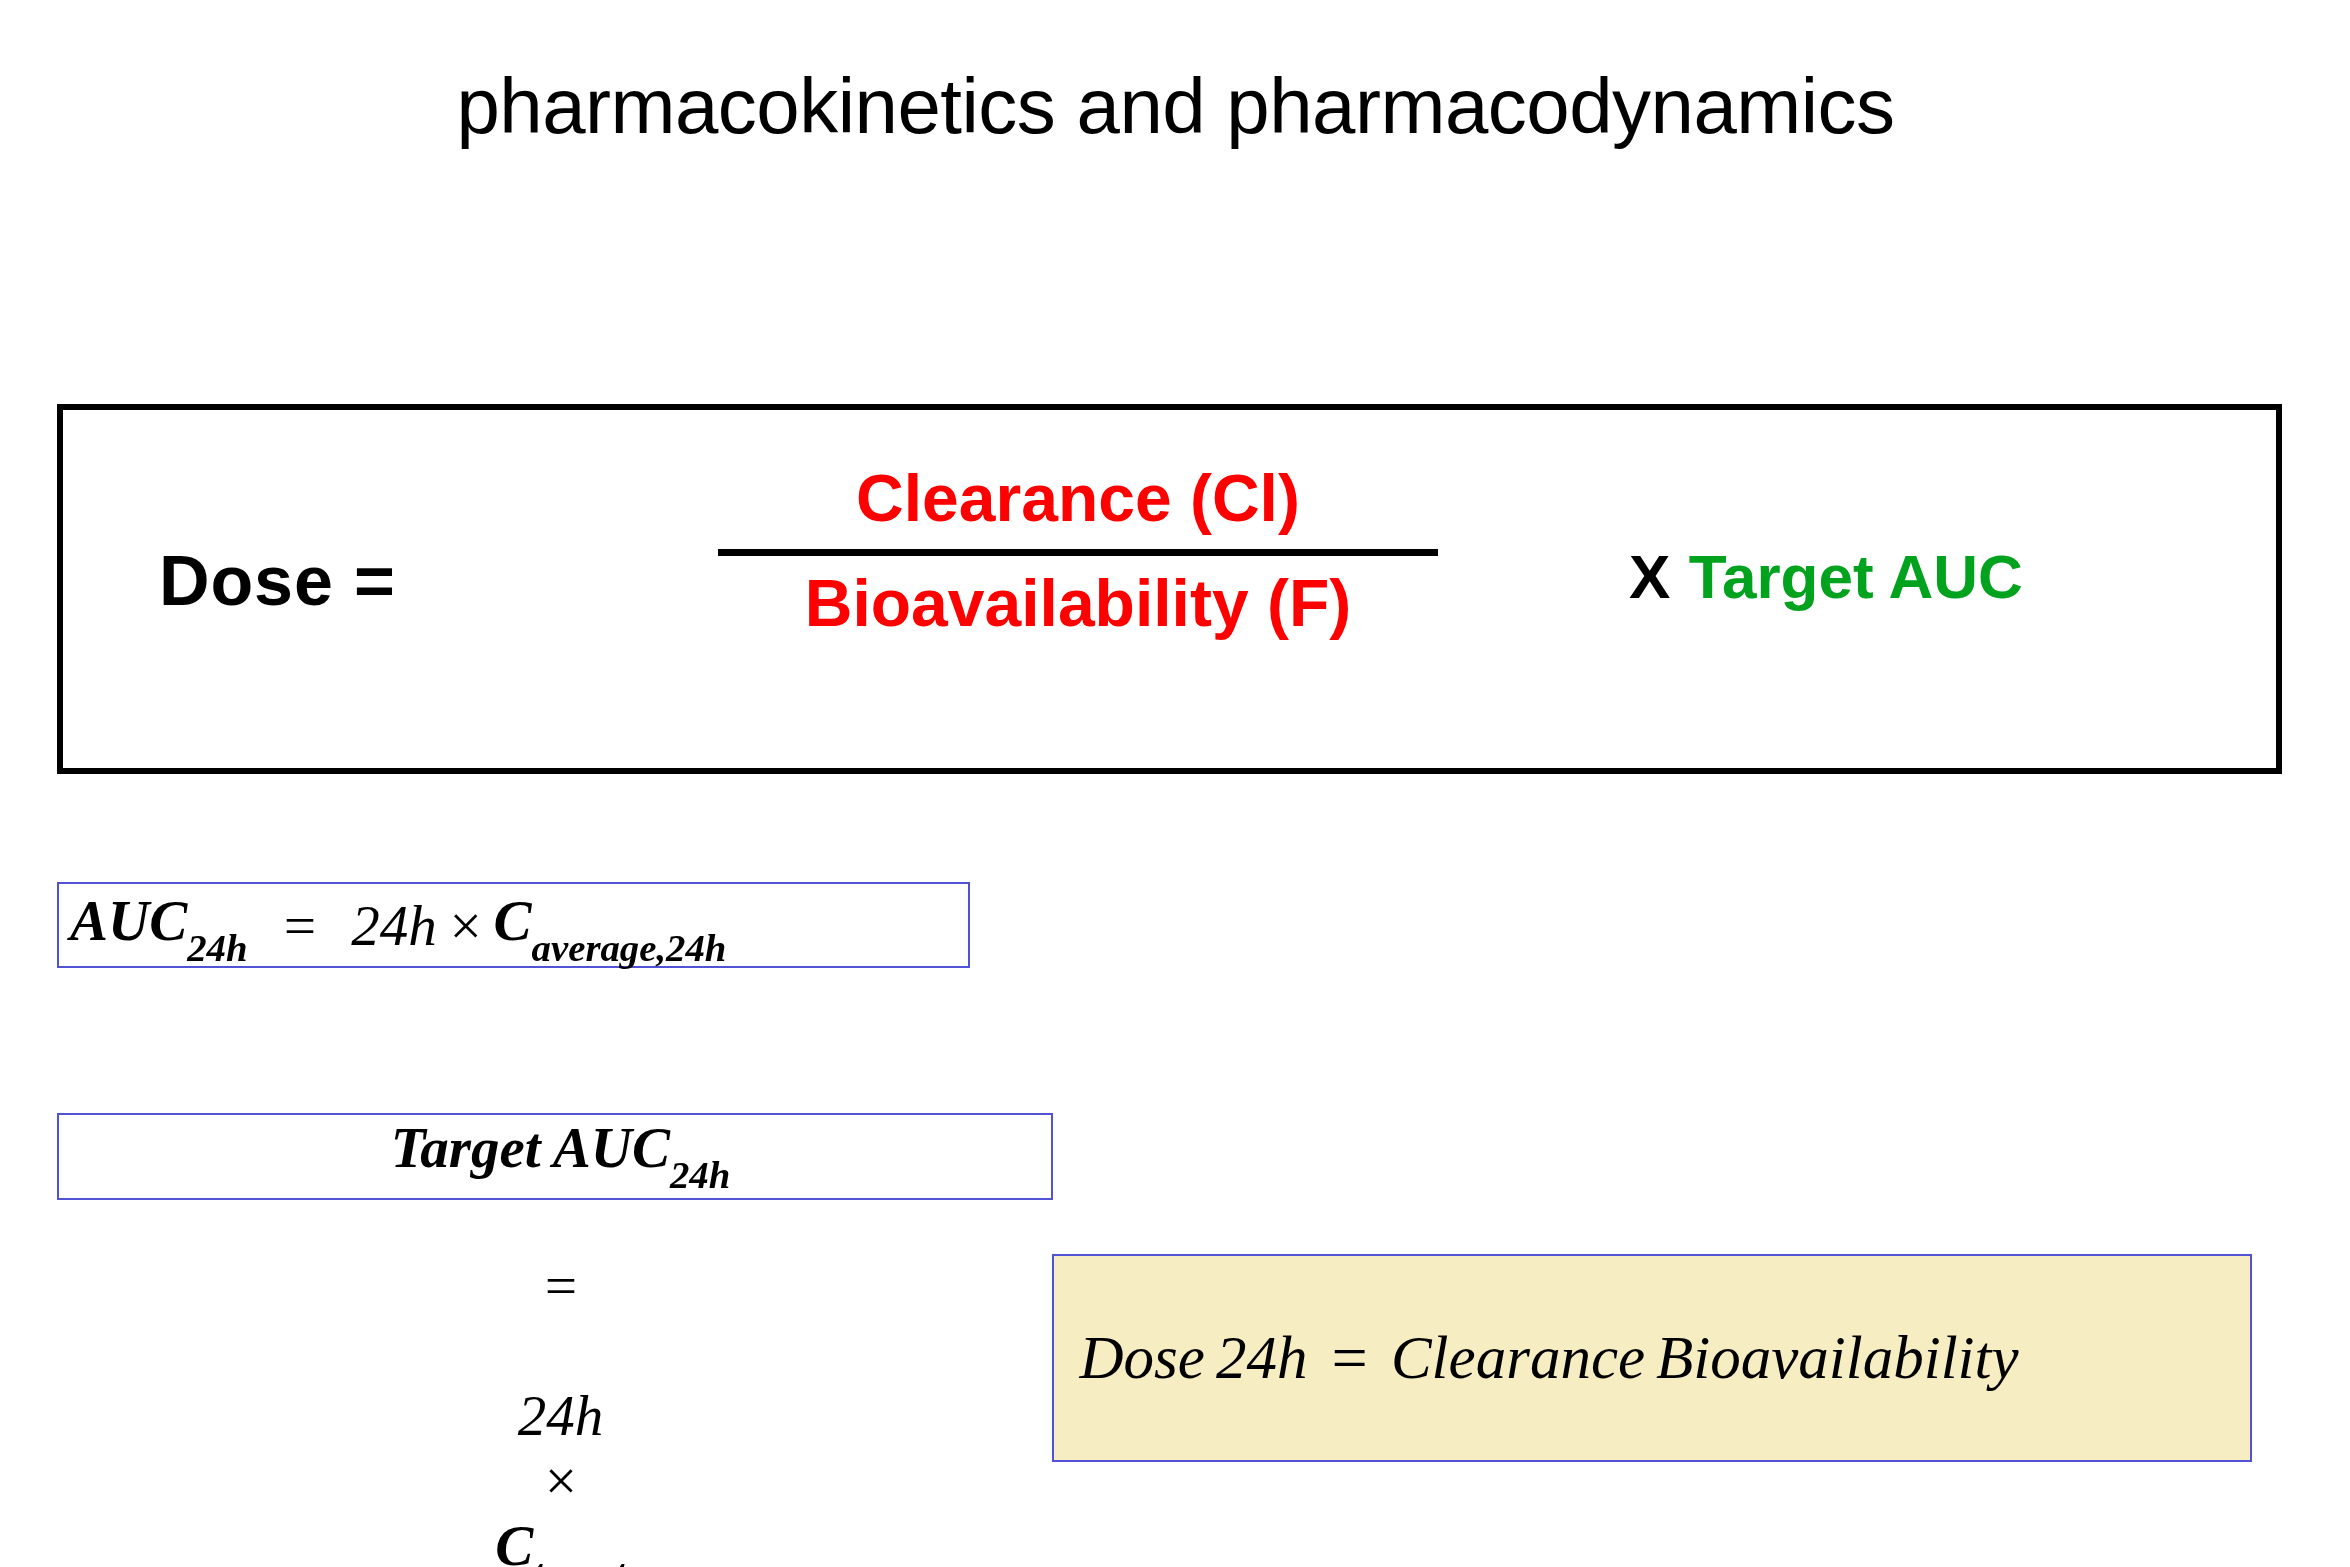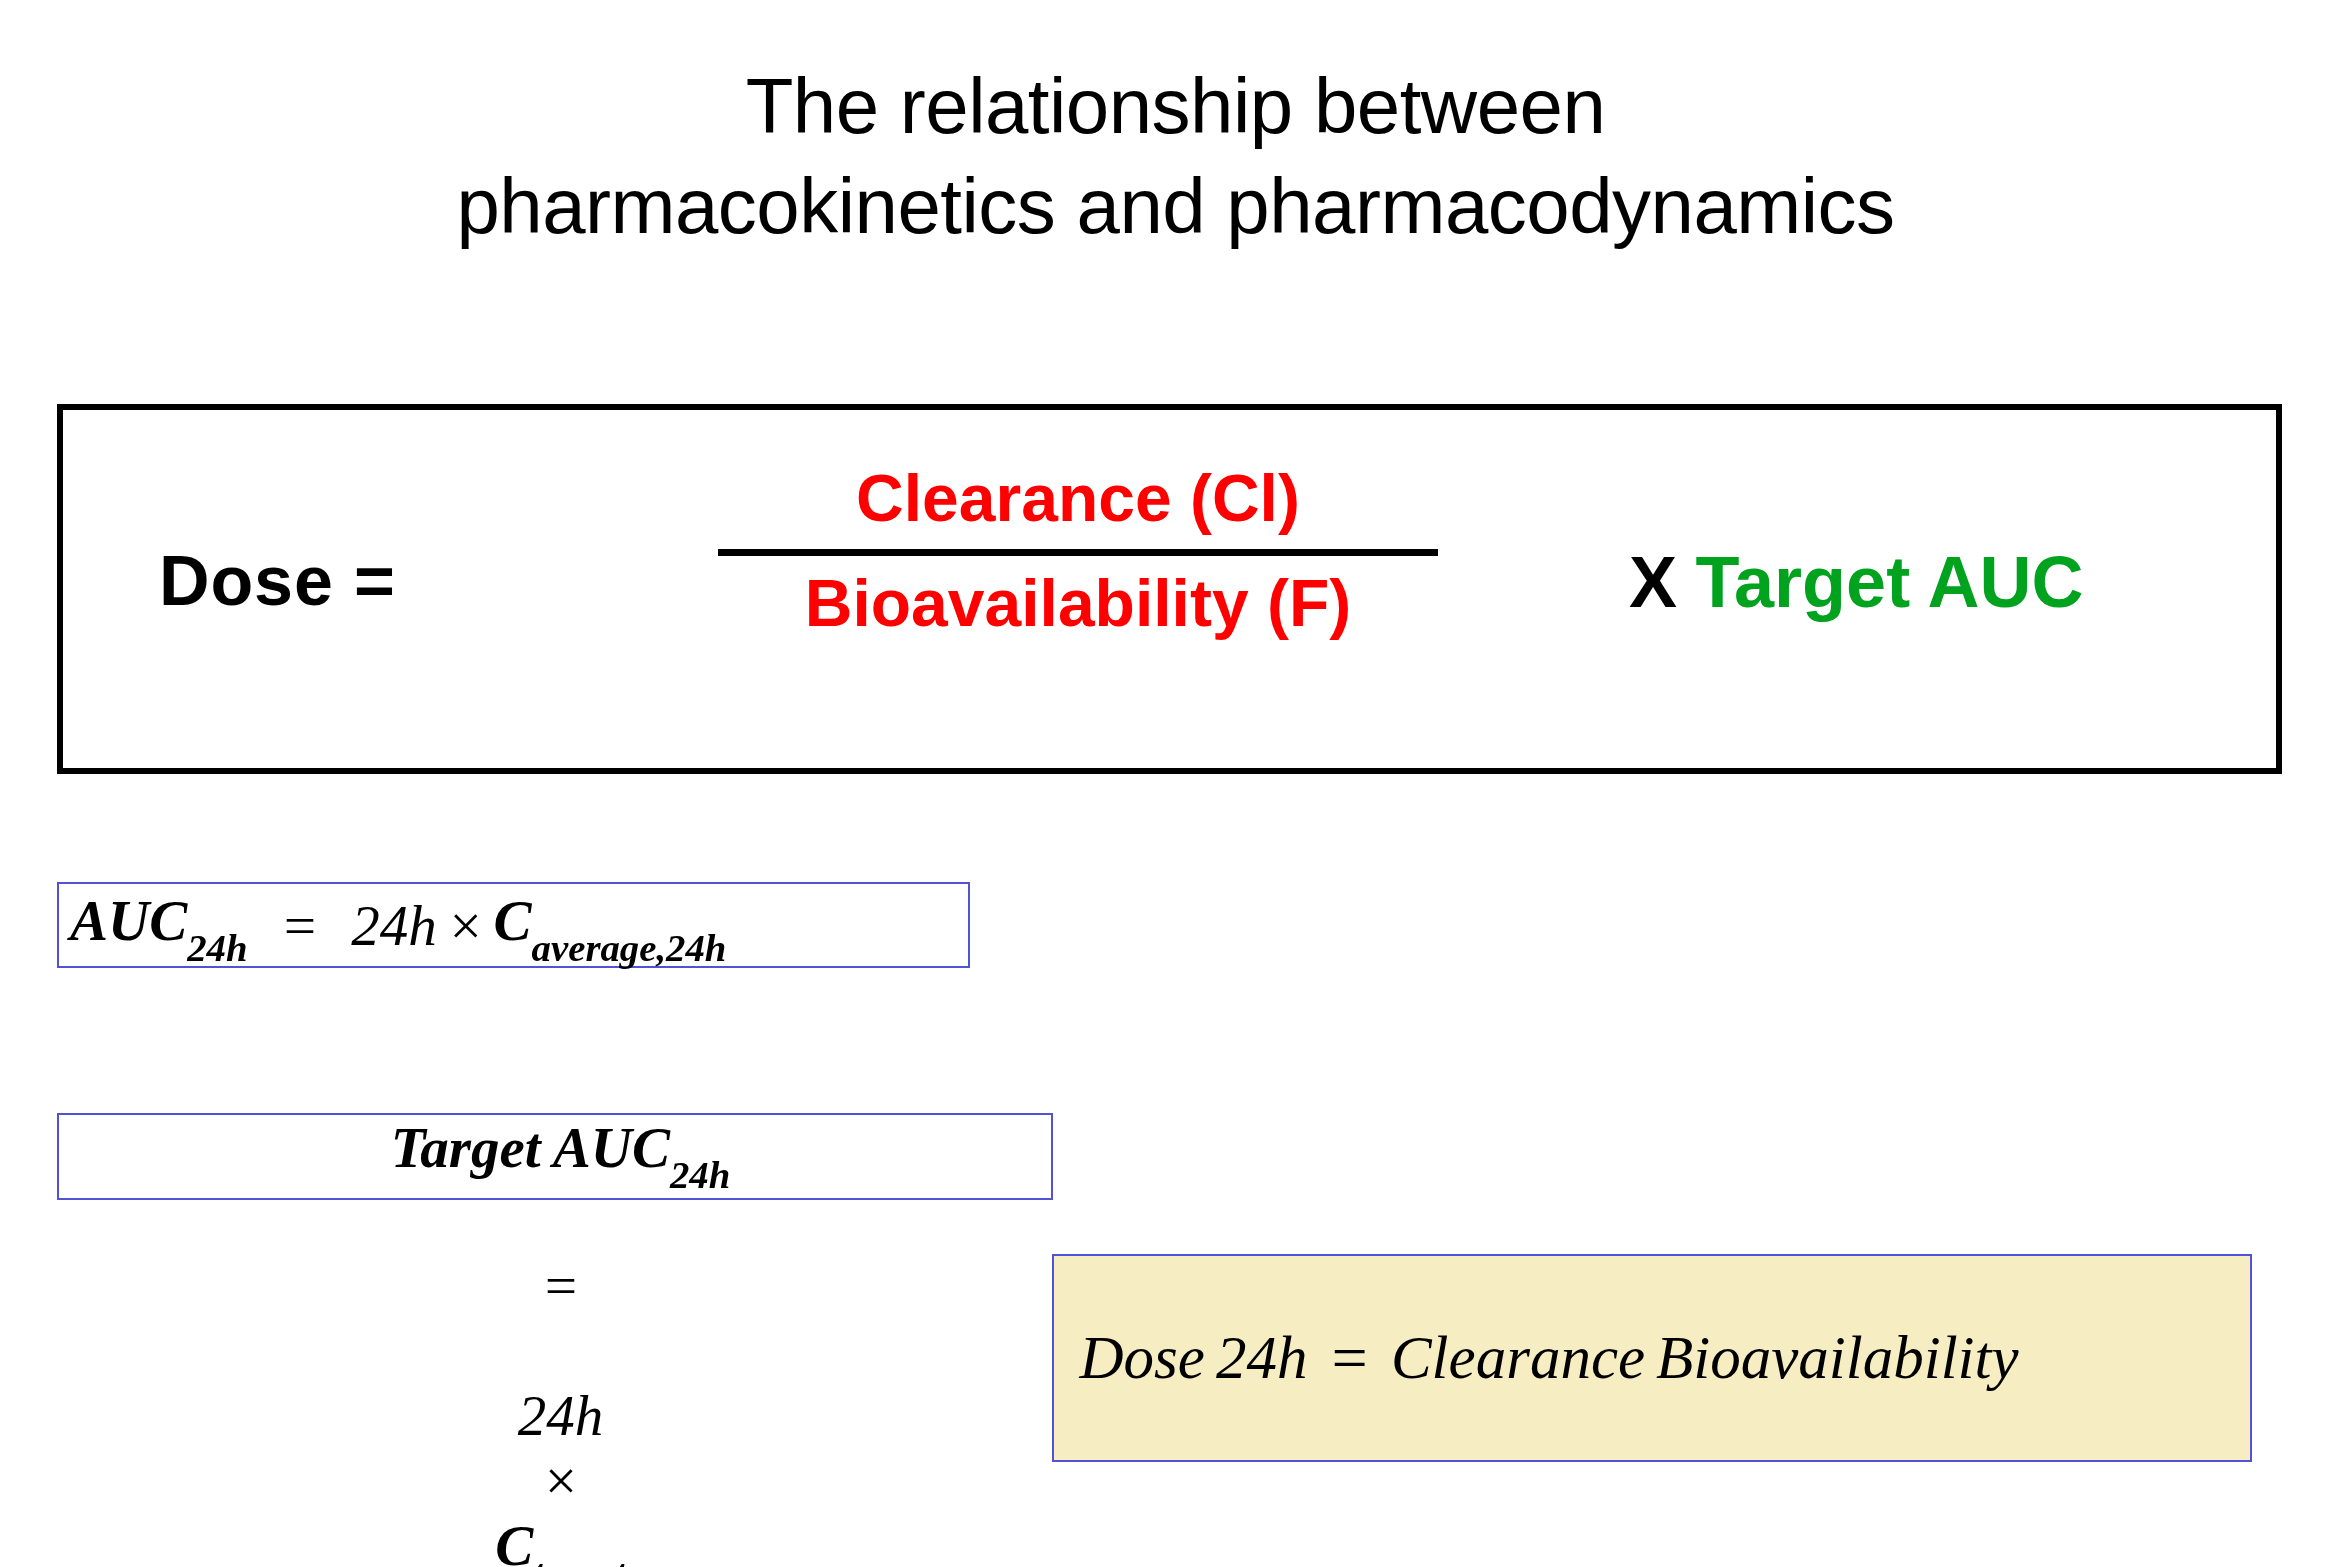--- a/index.html
+++ b/index.html
@@ -84,21 +84,21 @@
     width: 720px;
     margin: 0 auto;
   }
   .fraction-den { padding-top: 14px; }
 
   .dose-rhs {
     position: absolute;
     left: 1566px;
     top: 131px;
     font-family: "Liberation Sans", sans-serif;
-    font-size: 72px;
+    font-size: 62px;
     font-weight: bold;
     white-space: nowrap;
   }
   .dose-rhs .times-sym { color: #000000; }
   .dose-rhs .target-auc { color: #00a21e; }
 
   
   .blue-eq-box {
     position: absolute;
     border: 2.8px solid #5252d6;
@@ -191,21 +191,20 @@
   #final-eq-inner .tail {
     font-size: 61px;
     padding-left: 14.7px;
     white-space: nowrap;
   }
 </style>
 </head>
 <body>
 
 <div id="slide-title">
-  <span class="tline">The relationship between</span>
   <span class="tline">pharmacokinetics and pharmacodynamics</span>
 </div>
 
 <div id="dose-equation-box">
   <div id="dose-eq-row">
 
     <div class="dose-lhs">Dose =</div>
 
     <div class="fraction-block">
       <div class="fraction-num">Clearance (Cl)</div>

